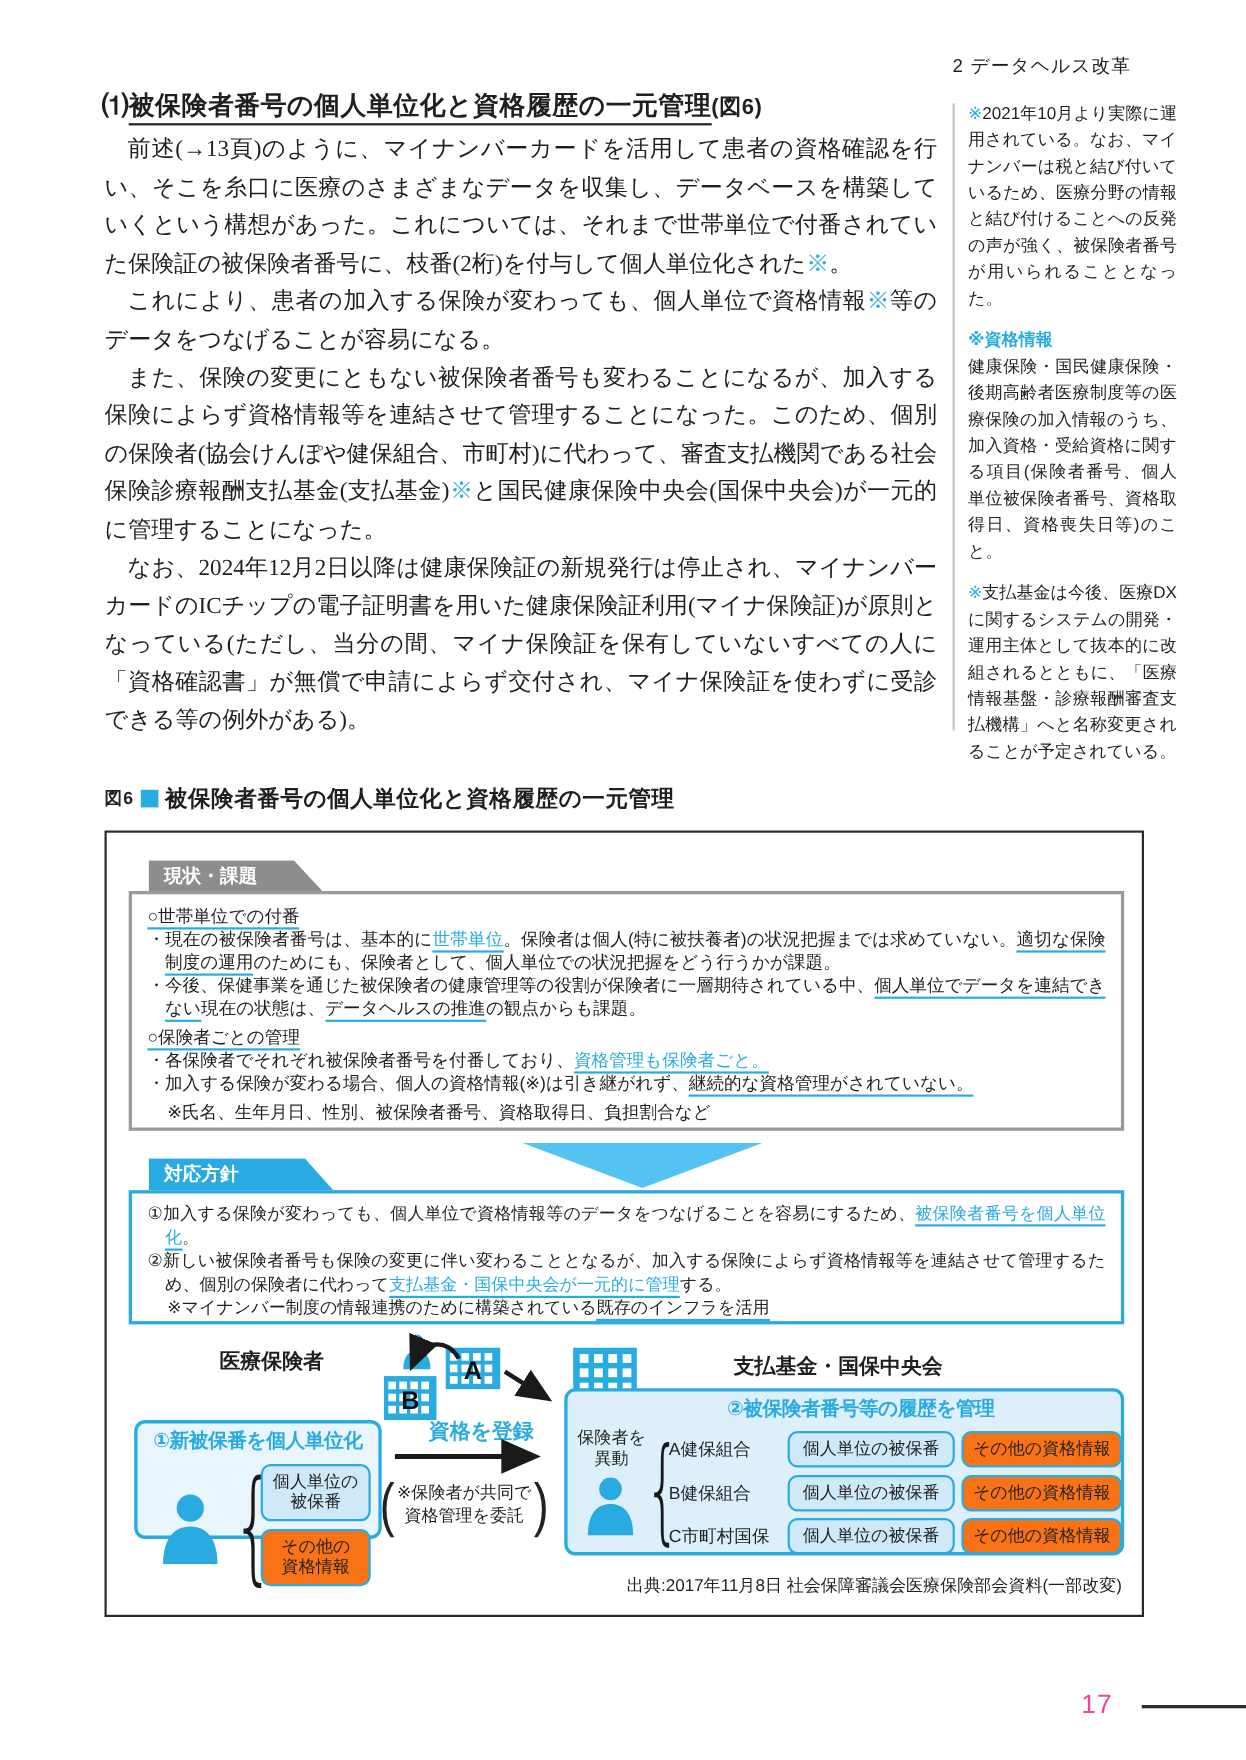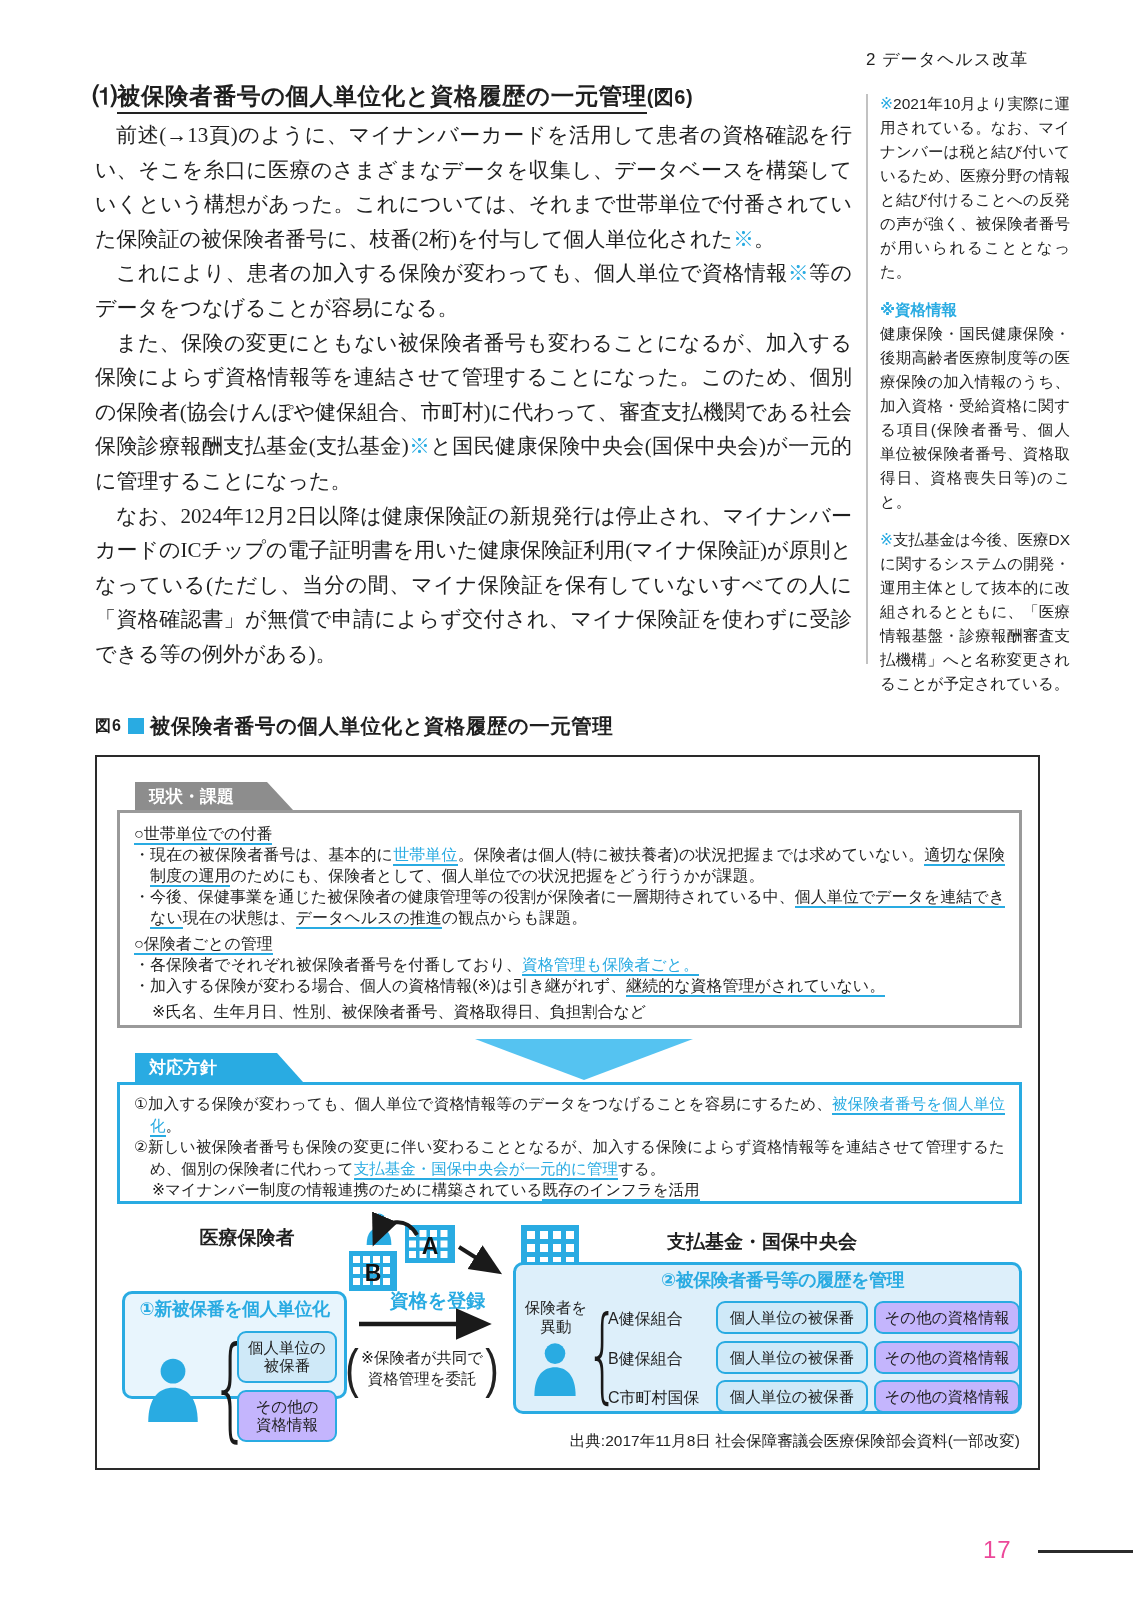--- a/index.html
+++ b/index.html
@@ -51,21 +51,21 @@
   .big-arrow{position:absolute;left:378px;top:282px;width:0;height:0;border-left:109px solid transparent;border-right:109px solid transparent;border-top:41px solid var(--cyan-light);}
 
   
   .d-label{position:absolute;font-size:19px;font-weight:bold;text-align:center;}
   .lab-left{left:60px;top:468px;width:180px;}
   .lab-right{left:505px;top:472px;width:320px;}
   .d-box{position:absolute;border:3px solid var(--cyan);border-radius:10px;}
   .left-box{left:25px;top:503px;width:225px;height:108px;background:var(--fill-light);margin-top:31px;}
   .right-box{left:416px;top:505px;width:509px;height:152px;background:#ddeffa;padding-left:30px;}
   .d-box-title{color:var(--cyan);font-weight:bold;font-size:18px;text-align:center;margin-top:3px;letter-spacing:-.5px;}
-  .cell{position:absolute;border:2.5px solid var(--cyan);border-radius:9px;display:flex;align-items:center;justify-content:center;text-align:center;font-size:15.5px;line-height:18px;background:#c4b5fd;white-space:pre-line;}
+  .cell{position:absolute;border:2.5px solid var(--cyan);border-radius:9px;display:flex;align-items:center;justify-content:center;text-align:center;font-size:15.5px;line-height:18px;background:#f97316;white-space:pre-line;}
   .cell.blue{background:var(--fill-cell);}
   .lb-item1{left:112px;top:37px;width:100px;height:52px;}
   .lb-item2{left:112px;top:96px;width:100px;height:52px;}
   .person-icon{position:absolute;}
   .person-icon svg{display:block;fill:var(--cyan);}
   .brace{position:absolute;font-family:"DejaVu Sans",sans-serif;font-weight:300;color:#1a1a1a;transform-origin:left top;}
   .card{position:absolute;}
   .card .letter{position:absolute;inset:0;display:flex;align-items:center;justify-content:center;font-size:23px;font-weight:bold;color:#111;}
   .reg-label{position:absolute;left:268px;top:531px;width:145px;text-align:center;color:var(--cyan);font-weight:bold;font-size:19px;}
   .paren-note{position:absolute;left:246px;top:580px;display:flex;align-items:center;}

